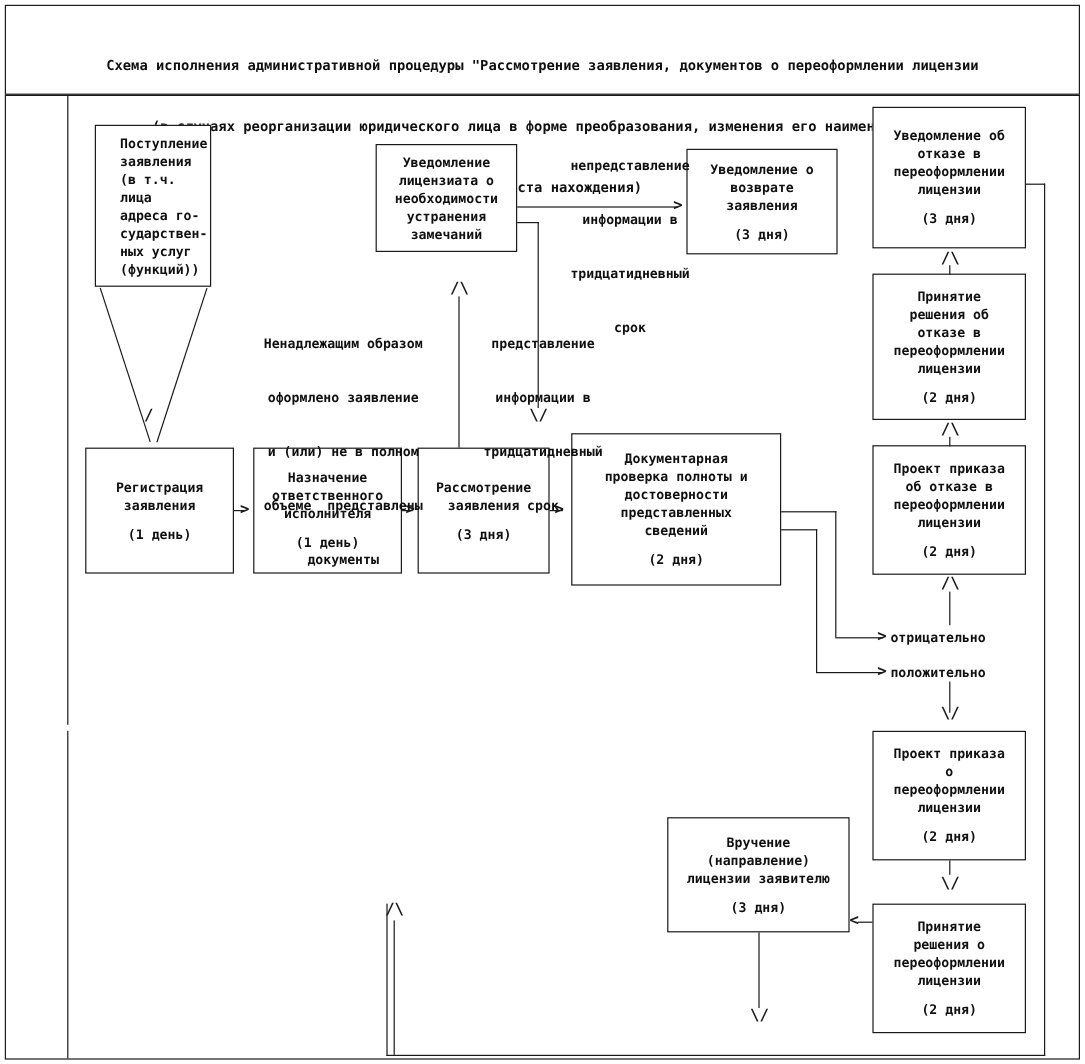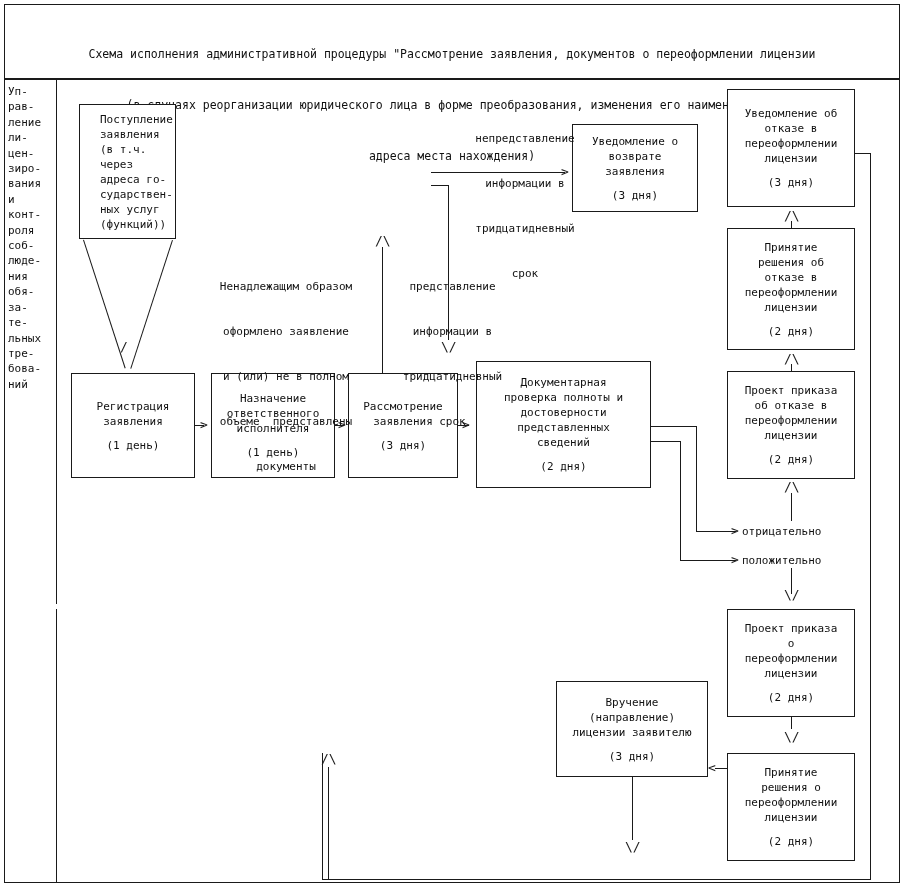--- a/index.html
+++ b/index.html
@@ -1,17 +1,17 @@
 <!DOCTYPE html>
 <html><head>
 <meta charset="utf-8">
 <style>
   html,body{margin:0;padding:0;background:#fff;}
   body{font-family:"DejaVu Sans Mono","Liberation Mono",monospace;}
-  #page{position:relative;width:904px;height:887px;background:#ffffff;overflow:hidden;}
+  #page{position:relative;width:904px;height:887px;background:#ffffff;overflow:hidden;font-weight:bold;}
 
   
   .frame{position:absolute;border:1.5px solid #1a1a1a;box-sizing:border-box;}
 
   
   .node{position:absolute;box-sizing:border-box;border:1.5px solid #1a1a1a;background:#fff;
         display:flex;flex-direction:column;align-items:center;justify-content:center;
         text-align:left;font-size:11px;line-height:15px;color:#101010;padding:3px 4px;}
   .node .dur{margin-top:9px;}
   .node .ln{display:block;white-space:pre;}
@@ -48,52 +48,39 @@
   <div class="v" style="left:56px;top:609px;height:273px;"></div>
 
   <div class="h" style="left:4px;top:605px;width:0px;"></div>
 
   <div class="title" style="left:10px;top:12px;width:884px;">
     <div>Схема исполнения административной процедуры "Рассмотрение заявления, документов о переоформлении лицензии</div>
     <div>(в случаях реорганизации юридического лица в форме преобразования, изменения его наименования,</div>
     <div>адреса места нахождения)</div>
   </div>
 
-  <div class="sidelabel" style="left:8px;top:84px;width:48px;">Уп-
-рав-
-ление
-ли-
-цен-
-зиро-
-вания
-и
-конт-
-роля
-соб-
-люде-
-ния
-обя-
-за-
-те-
-льных
-тре-
-бова-
-ний</div>
 
   <div class="node" style="left:79px;top:104px;width:97px;height:135px;align-items:flex-start;text-align:left;padding-left:20px;">
     <span class="ln">Поступление</span>
     <span class="ln">заявления</span>
     <span class="ln">(в т.ч.</span>
-    <span class="ln">через</span>
+    <span class="ln">лица</span>
     <span class="ln">адреса го-</span>
     <span class="ln">сударствен-</span>
     <span class="ln">ных услуг</span>
     <span class="ln">(функций))</span>
   </div>
 
+  <div class="node" style="left:313px;top:120px;width:118px;height:90px;">
+    <span class="ln">Уведомление</span>
+    <span class="ln">лицензиата о</span>
+    <span class="ln">необходимости</span>
+    <span class="ln">устранения</span>
+    <span class="ln">замечаний</span>
+  </div>
 
   <div class="node" style="left:572px;top:124px;width:126px;height:88px;">
     <span class="ln">Уведомление о</span>
     <span class="ln">возврате</span>
     <span class="ln">заявления</span>
     <span class="ln dur">(3 дня)</span>
   </div>
 
   <div class="node" style="left:727px;top:89px;width:128px;height:118px;">
     <span class="ln">Уведомление об</span>

